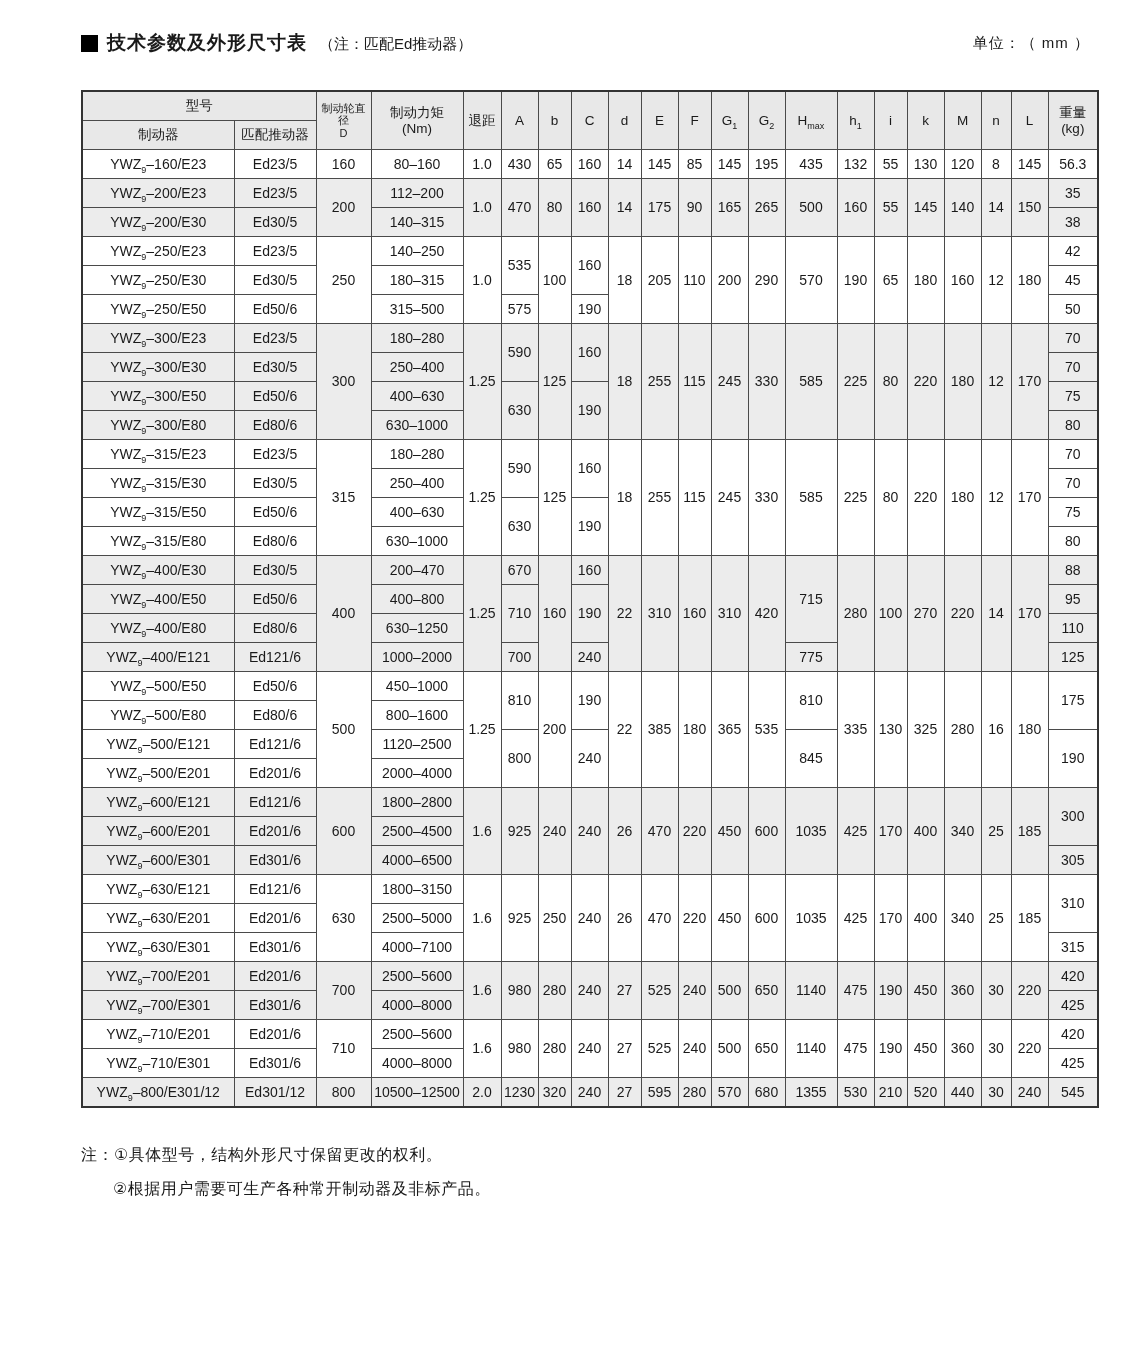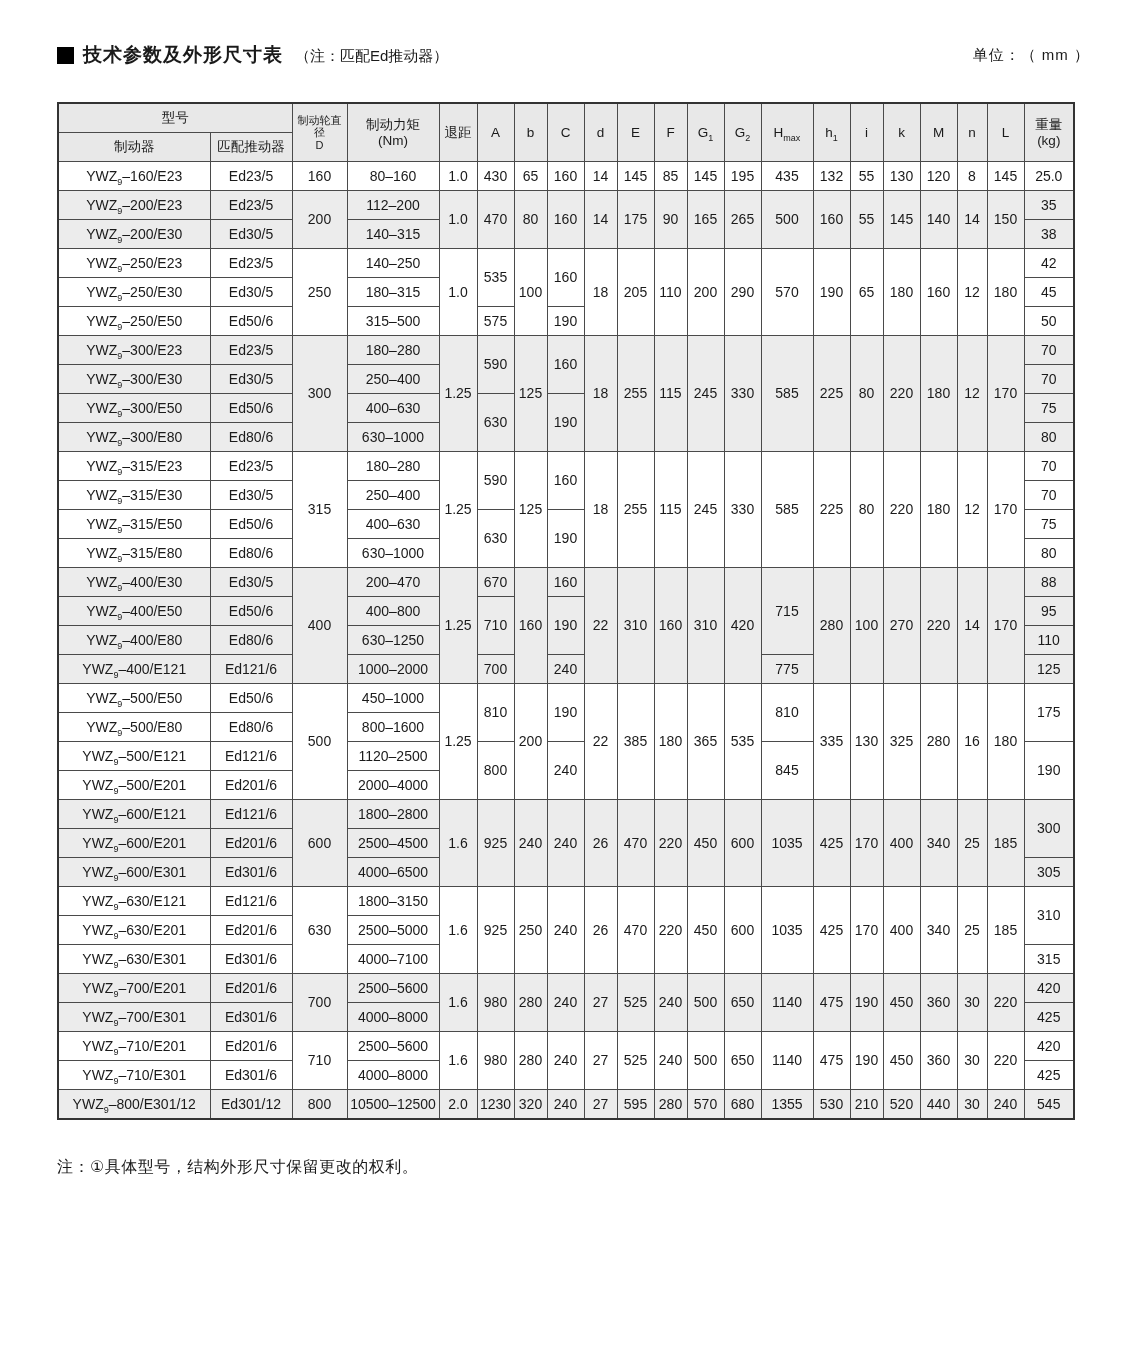--- a/index.html
+++ b/index.html
@@ -1,21 +1,21 @@
 <!DOCTYPE html>
 <html><head>
 <meta charset="utf-8">
 <style>
   html,body{margin:0;padding:0;background:#ffffff;}
   body{
     width:1145px;height:1355px;
     font-family:"Liberation Sans","DejaVu Sans",sans-serif;
     color:#1a1a1a;position:relative;box-sizing:border-box;
   }
-  .page{padding:42px 55px 0 57px;}
+  .page{padding:30px 55px 0 57px;margin-left:24px;}
   .titlebar{display:flex;align-items:center;margin-bottom:34px;}
   .sq{width:17px;height:17px;background:#000;margin-right:9px;flex:0 0 auto;}
   .title{font-size:19px;font-weight:bold;letter-spacing:1px;}
   .subnote{font-size:15px;margin-left:12px;padding-top:2px;}
   .unit{margin-left:auto;font-size:15px;letter-spacing:1px;}
   table{border-collapse:collapse;table-layout:fixed;width:893px;border:2px solid #333;}
   th,td{
     border:1px solid #4a4a4a;text-align:center;vertical-align:middle;
     padding:0 1px;font-size:14px;font-weight:normal;height:28px;
     overflow:hidden;line-height:1.15;
@@ -111,21 +111,21 @@
           <td>85</td>
           <td>145</td>
           <td>195</td>
           <td>435</td>
           <td>132</td>
           <td>55</td>
           <td>130</td>
           <td>120</td>
           <td>8</td>
           <td>145</td>
-          <td>25.0</td>
+          <td>56.3</td>
         </tr>
         <tr class="shade gs">
           <td>YWZ<sub>9</sub>–200/E23</td>
           <td>Ed23/5</td>
           <td rowspan="2">200</td>
           <td>112–200</td>
           <td rowspan="2">1.0</td>
           <td rowspan="2">470</td>
           <td rowspan="2">80</td>
           <td rowspan="2">160</td>
@@ -507,15 +507,16 @@
           <td>440</td>
           <td>30</td>
           <td>240</td>
           <td>545</td>
         </tr>
       </tbody>
   </table>
 
   <div class="notes">
     <div class="note-line">注：①具体型号，结构外形尺寸保留更改的权利。</div>
+    <div class="note-line">②根据用户需要可生产各种常开制动器及非标产品。</div>
   </div>
 
 </div>
 
 </body></html>

